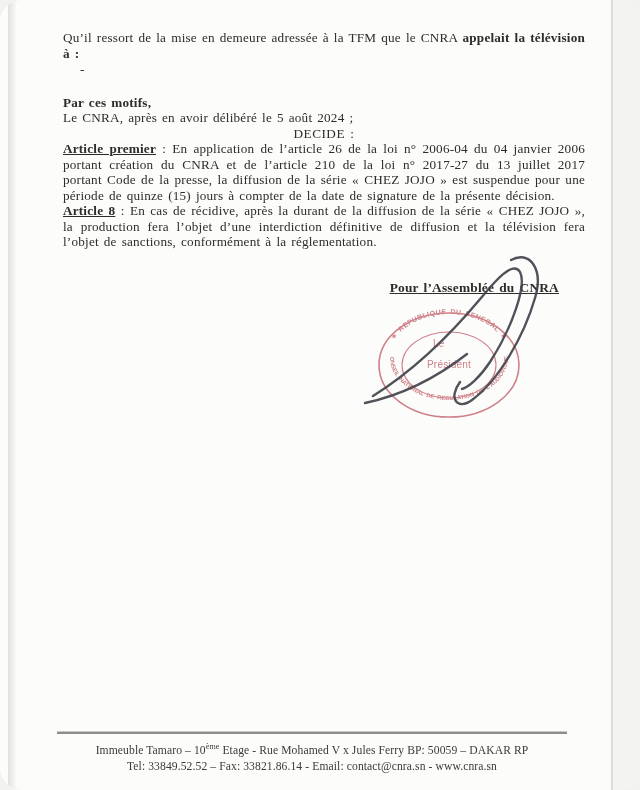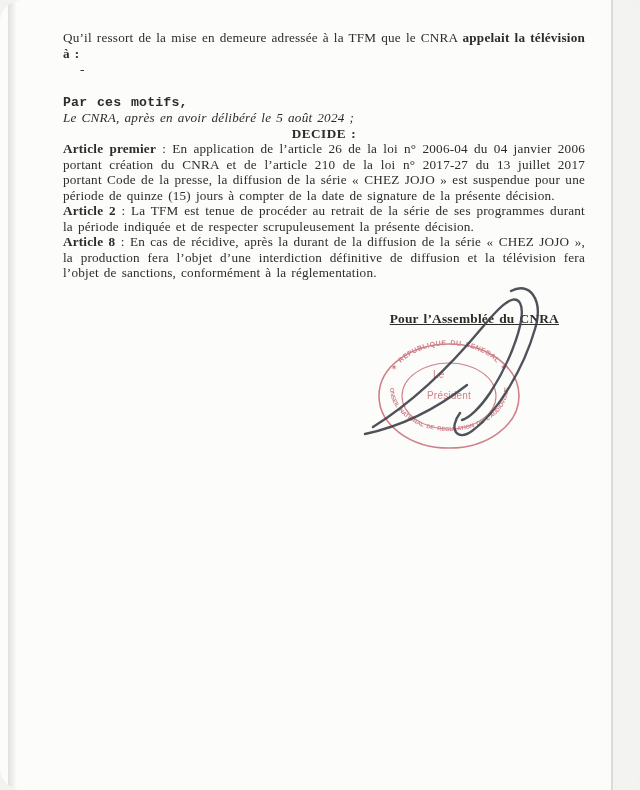--- a/index.html
+++ b/index.html
@@ -35,28 +35,28 @@
     letter-spacing:0.2px; word-spacing:1.5px;
   }
   .content p { margin:0; }
   .b { font-weight:bold; }
   .para-1 { margin-bottom:20px; }
   .bullet-row {
     display:flex; margin:0 0 18px 17px; font-weight:bold;
   }
   .bullet-dash { width:21px; flex:none; font-weight:normal; }
   .para-2 { margin-bottom:14px; }
-  .motifs { font-weight:bold; margin-bottom:14px;font-family:Liberation Mono, monospace; }
-  .deliberation { margin-bottom:16px;font-style:italic; }
+  .motifs { font-weight:bold; margin-bottom:14px; }
+  .deliberation { margin-bottom:16px; }
   .decide {
-    text-align:center; font-weight:bold; letter-spacing:0.5px;
+    text-align:center; font-weight:normal; letter-spacing:0.5px;
     margin-bottom:12px;
   }
   .article { margin-bottom:16px; }
-  .article-label { font-weight:bold; }
+  .article-label { font-weight:bold; text-decoration:underline; }
   .sig-block {
     position:relative; margin-top:30px; height:150px;
   }
   .sig-heading {
     font-weight:bold; text-decoration:underline;
     text-align:right; padding-right:26px;
     font-size:13.4px; letter-spacing:0.2px;
   }
   .sig-svg {
     position:absolute; left:300px; top:-34px;
@@ -93,21 +93,20 @@
 
 
     <p class="motifs">Par ces motifs,</p>
 
     <p class="deliberation">Le CNRA, après en avoir délibéré le 5 août 2024 ;</p>
 
     <p class="decide">DECIDE :</p>
 
     <p class="article"><span class="article-label">Article premier</span><span> : En application de l’article 26 de la loi n° 2006-04 du 04 janvier 2006 portant création du CNRA et de l’article 210 de la loi n° 2017-27 du 13 juillet 2017 portant Code de la presse, la diffusion de la série « CHEZ JOJO » est suspendue pour une période de quinze (15) jours à compter de la date de signature de la présente décision.</span></p>
 
-    <p class="article"><span class="article-label">Article 2</span><span> : La TFM est tenue de procéder au retrait de la série de ses programmes durant la période indiquée et de respecter scrupuleusement la présente décision.</span></p>
 
     <p class="article"><span class="article-label">Article 8</span><span> : En cas de récidive, après la durant de la diffusion de la série « CHEZ JOJO », la production fera l’objet d’une interdiction définitive de diffusion et la télévision fera l’objet de sanctions, conformément à la réglementation.</span></p>
 
     <div class="sig-block">
       <div class="sig-heading">Pour l’Assemblée du CNRA</div>
 
       <svg class="sig-svg" viewBox="0 0 226 184" xmlns="http://www.w3.org/2000/svg">
         <defs>
           <path id="arcTop" d="M 27 111 A 59 43 0 0 1 145 111" fill="none"></path>
           <path id="arcBottom" d="M 27 111 A 59 43 0 0 0 145 111" fill="none"></path>
@@ -126,13 +125,18 @@
         </g>
         <g fill="none" stroke="#42444d" stroke-width="2.4" stroke-linecap="round" opacity="0.92">
           <path d="M 10 150 C 50 125, 88 88, 118 52 C 132 35, 150 14, 157 26 C 164 39, 149 82, 127 116 C 117 131, 106 141, 99 143"></path>
           <path d="M 148 14 C 166 4, 181 22, 172 52 C 161 90, 136 134, 109 154 C 94 165, 85 152, 97 136"></path>
           <path d="M 2 157 C 35 150, 68 136, 104 108"></path>
         </g>
       </svg>
     </div>
   </div>
 
+  <div class="footer">
+    <div class="footer-rule"></div>
+    <div><span>Immeuble Tamaro – 10</span><sup>ème</sup><span> Etage - Rue Mohamed V x Jules Ferry BP: 50059 – DAKAR RP</span></div>
+    <div>Tel: 33849.52.52 – Fax: 33821.86.14 - Email: contact@cnra.sn  - www.cnra.sn</div>
+  </div>
 </div>
 
 </body></html>

